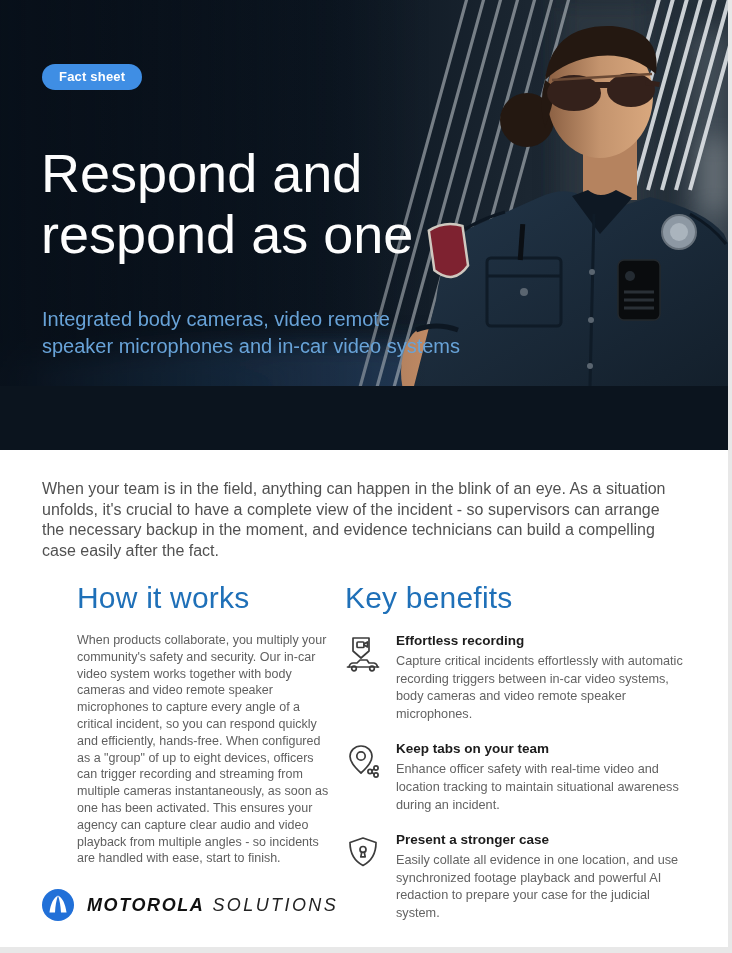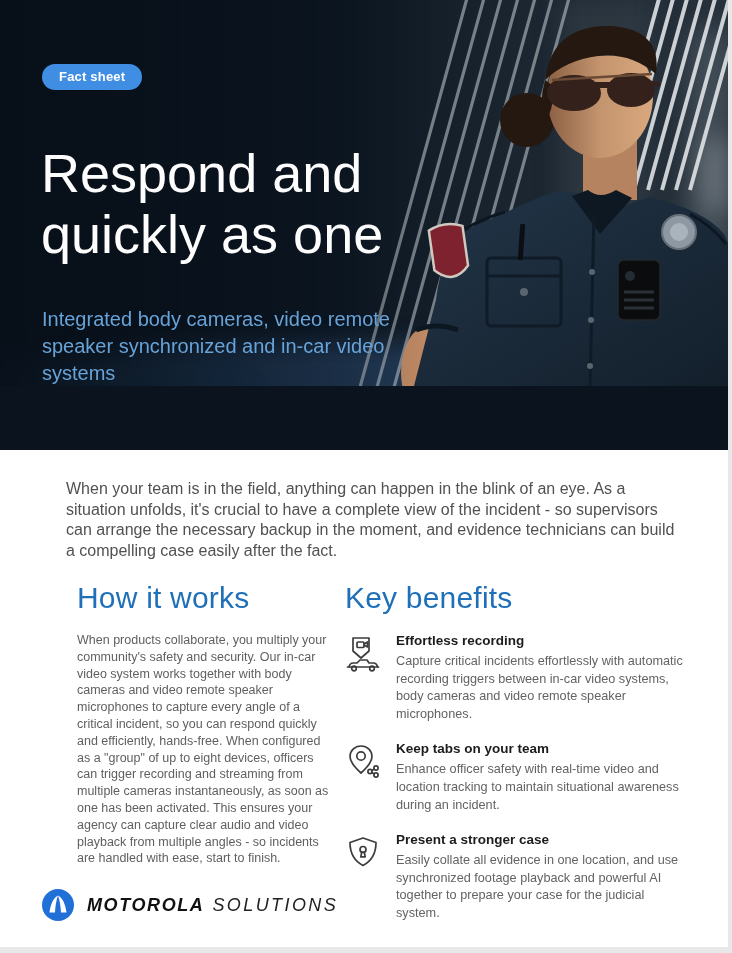--- a/index.html
+++ b/index.html
@@ -52,21 +52,20 @@
   }
 
   
   .content { padding: 0 42px; }
   .intro {
     margin-top: 29px;
     font-size: 16px;
     line-height: 20.5px;
     color: #515151;
     max-width: 662px;
-    margin-left: 24px;
   }
   .columns { display: flex; margin-top: 20px; }
   .col-left { width: 256px; flex-shrink: 0; margin-left: 35px; }
   .col-right { margin-left: 12px; flex: 1; }
   h2.section-heading {
     color: #1f70b8;
     font-size: 30px;
     font-weight: 400;
     letter-spacing: .2px;
     margin: 0 0 17px 0;
@@ -229,24 +228,24 @@
       <line x1="624" y1="308" x2="654" y2="308" stroke="#2a3036" stroke-width="3"></line>
     </g>
 
     <rect x="0" y="0" width="430" height="386" fill="url(#leftFade)"></rect>
   </svg>
 
   <div class="hero-badge">Fact sheet</div>
 
   <div class="hero-title">
     <div>Respond and</div>
-    <div>quickly as one</div>
+    <div>respond as one</div>
   </div>
 
-  <div class="hero-subtitle">Integrated body cameras, video remote speaker synchronized and in-car video systems</div>
+  <div class="hero-subtitle">Integrated body cameras, video remote speaker microphones and in-car video systems</div>
 </div>
 
 <div class="content">
 
   <p class="intro">When your team is in the field, anything can happen in the blink of an eye. As a situation unfolds, it's crucial to have a complete view of the incident - so supervisors can arrange the necessary backup in the moment, and evidence technicians can build a compelling case easily after the fact.</p>
 
   <div class="columns">
 
     <div class="col-left">
       <h2 class="section-heading">How it works</h2>
@@ -295,21 +294,21 @@
       <div class="benefit">
         <div class="benefit-icon">
           <svg viewBox="0 0 36 40" fill="none" stroke="#3c3c3c" stroke-width="1.7" stroke-linejoin="round" stroke-linecap="round">
             <path d="M18 4 l13 4.5 c0 9 -3.5 18 -13 23 c-9.5 -5 -13 -14 -13 -23 Z"></path>
             <circle cx="18" cy="15.5" r="3"></circle>
             <path d="M16.8 17.8 l-1 5 h4.4 l-1 -5"></path>
           </svg>
         </div>
         <div>
           <h3>Present a stronger case</h3>
-          <p>Easily collate all evidence in one location, and use synchronized footage playback and powerful AI together to prepare your case for the judicial system.</p>
+          <p>Easily collate all evidence in one location, and use synchronized footage playback and powerful AI redaction to prepare your case for the judicial system.</p>
         </div>
       </div>
 
     </div>
   </div>
 </div>
 
 <div class="footer">
   <svg class="m-circle" viewBox="0 0 30 30" aria-hidden="true">
     <circle cx="15" cy="15" r="15" fill="#2170d8"></circle>

